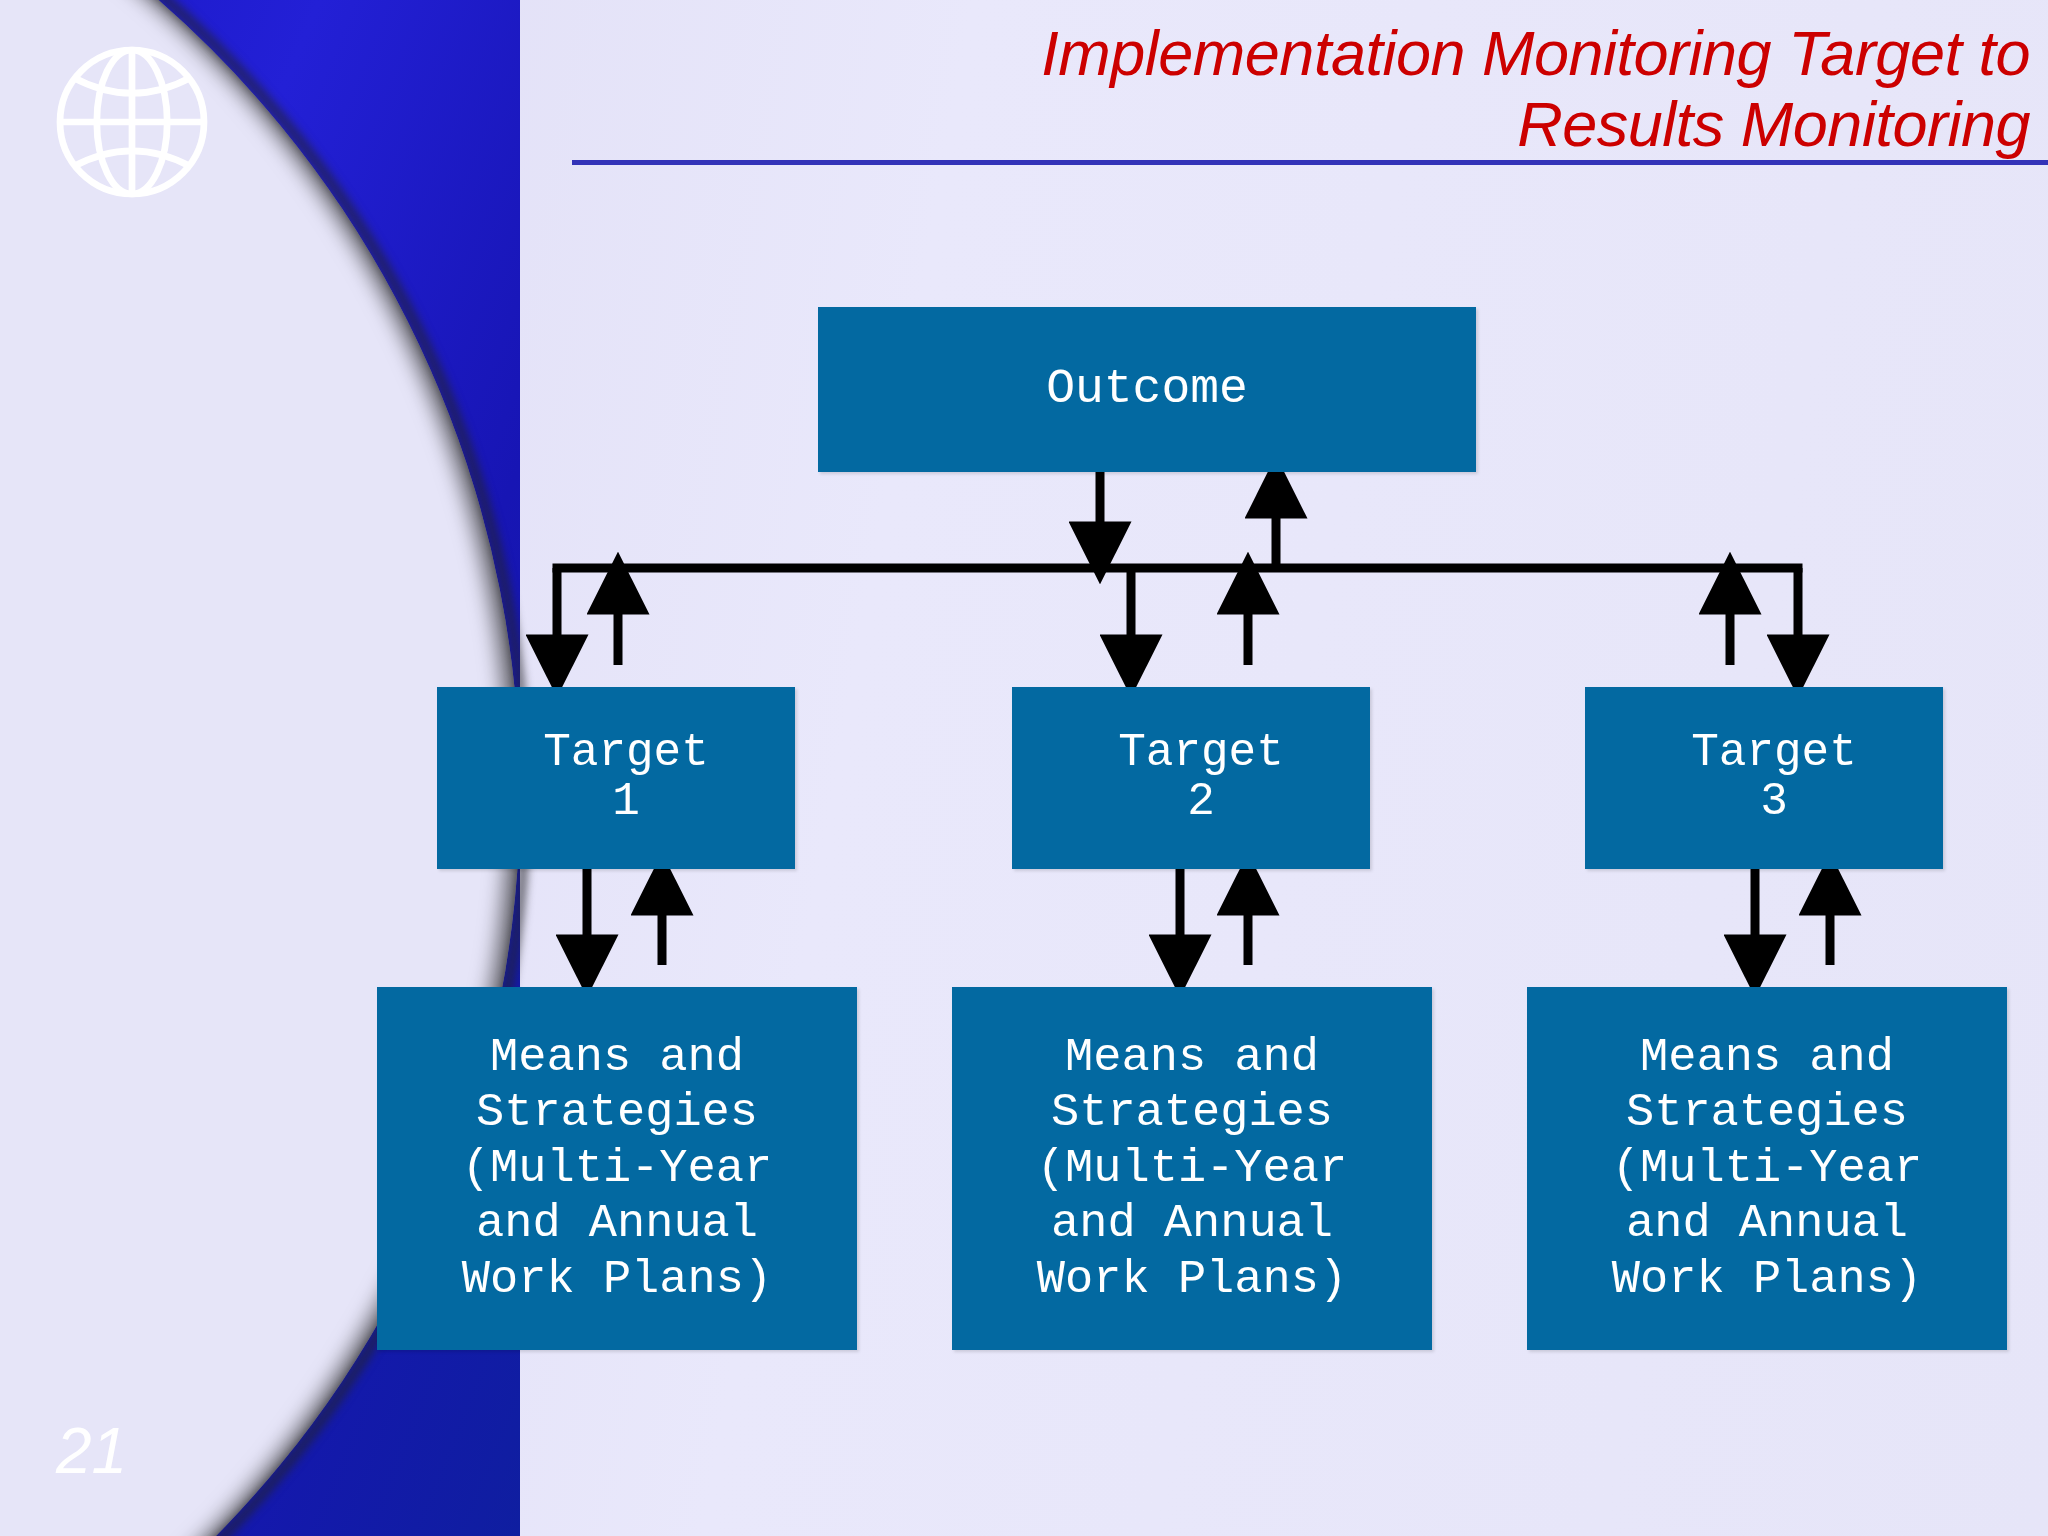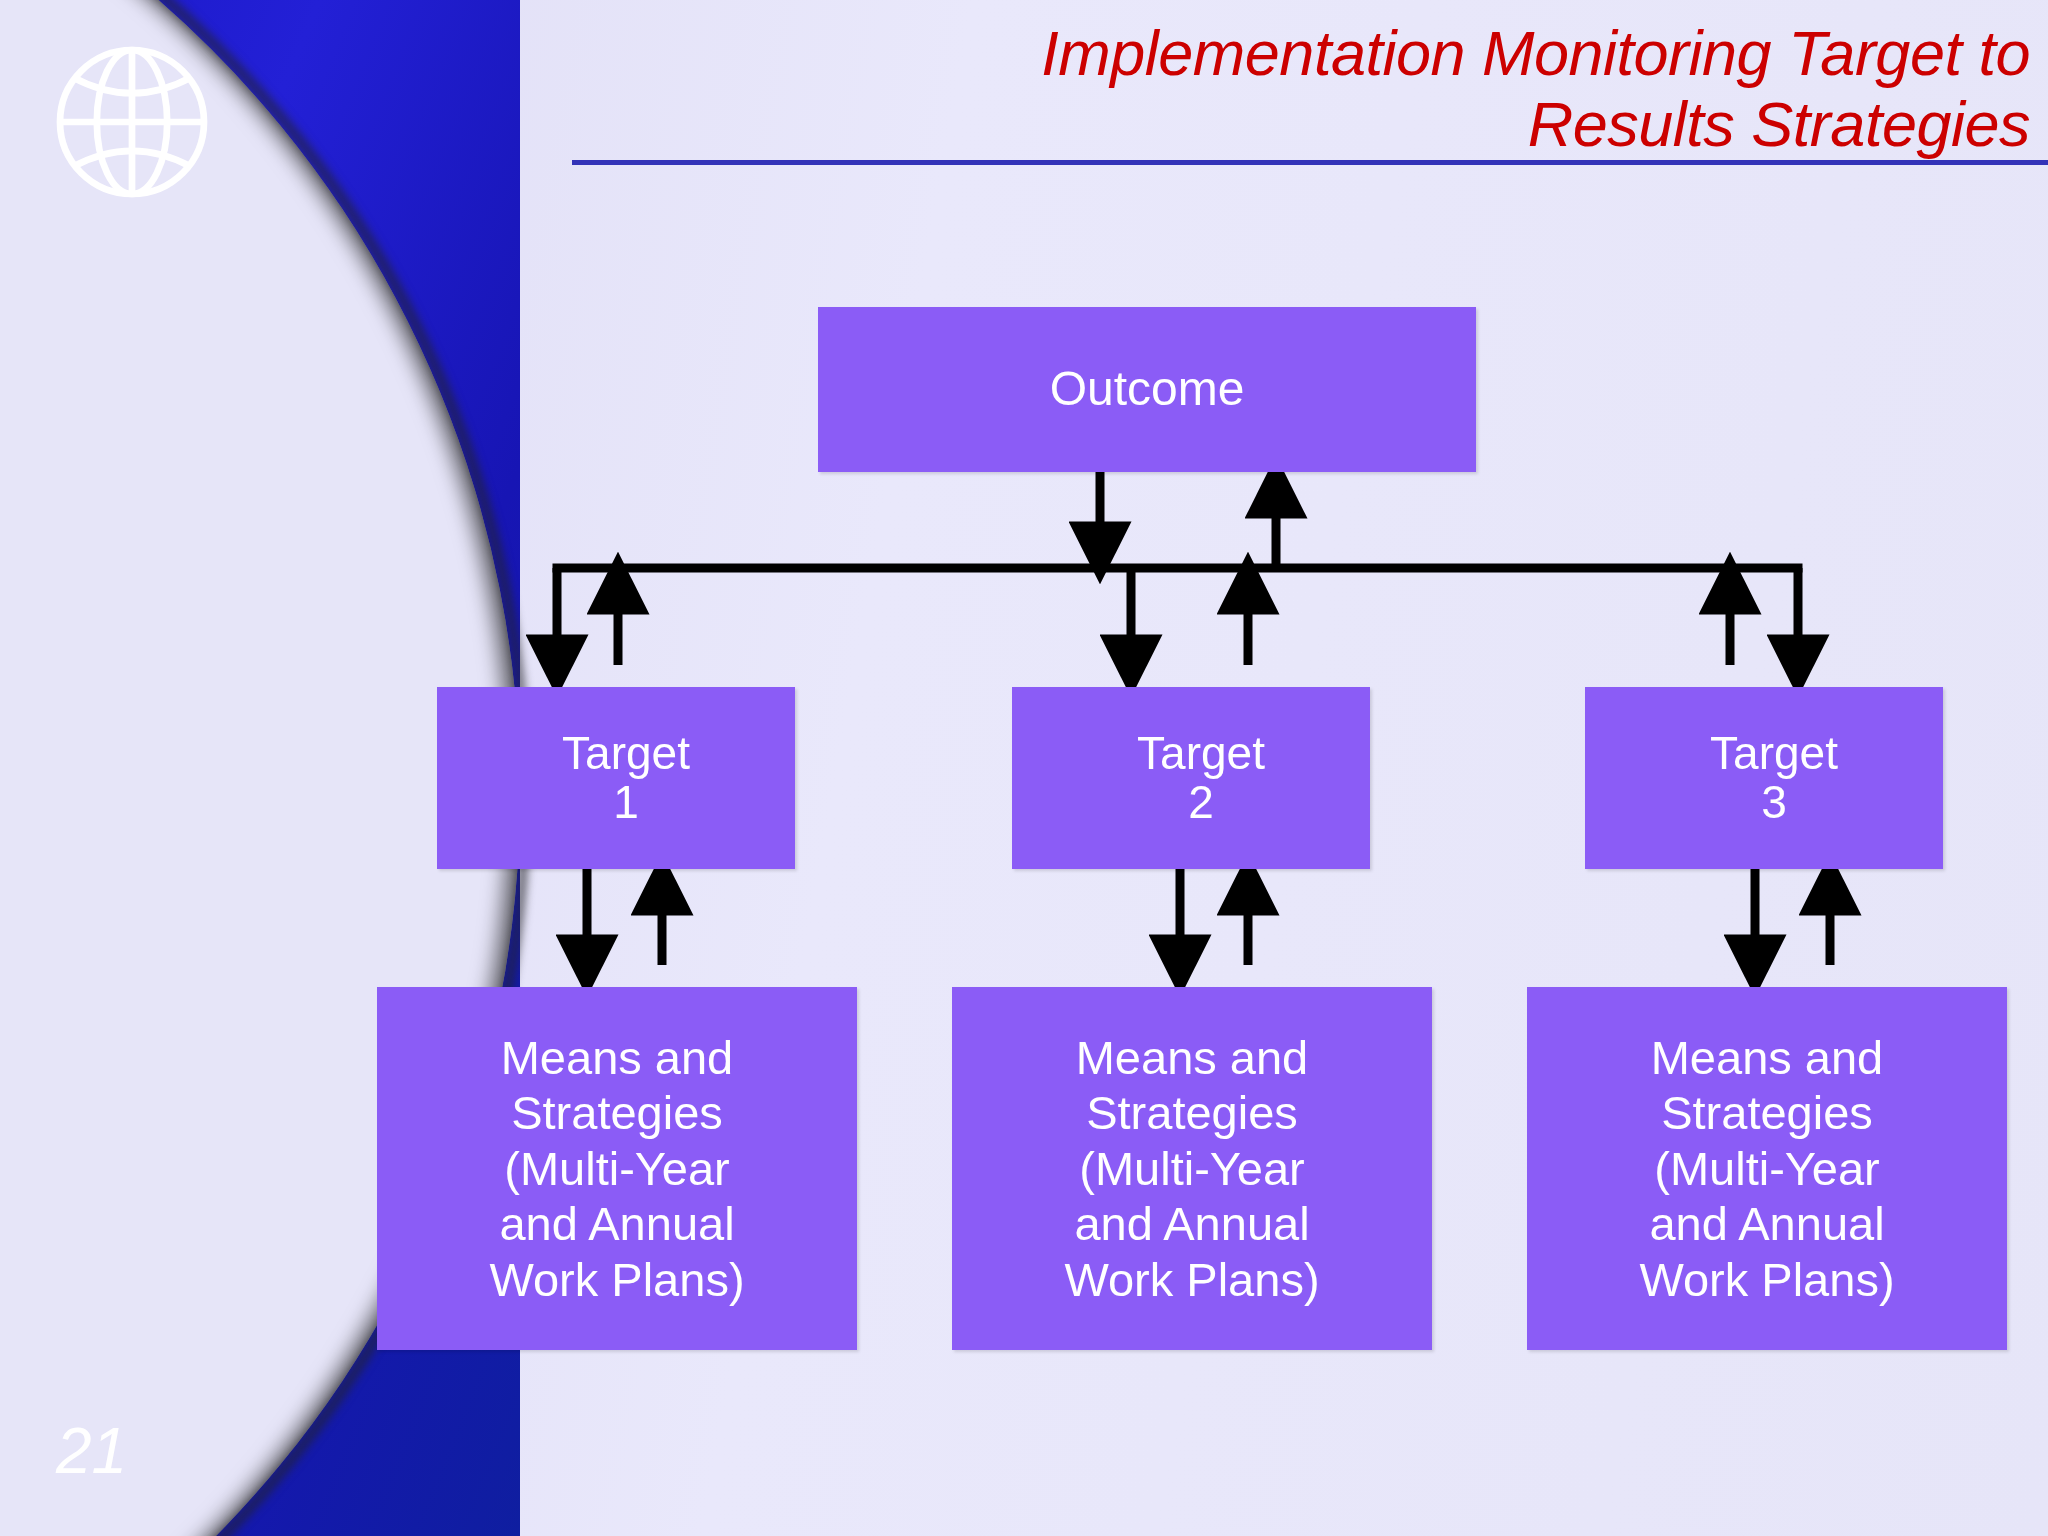--- a/index.html
+++ b/index.html
@@ -72,30 +72,31 @@
   }
   .title-rule {
     position:absolute;
     left:572px; top:160px; width:1476px; height:5px;
     background:#3333b8;
   }
 
   
   .box {
     position:absolute;
-    background:#8b5cf6;
+    background:#0369a1;
     color:#ffffff;
     display:flex;
     align-items:center;
     justify-content:center;
     text-align:center;
     font-size:46px;
     line-height:1.06;
     font-weight:400;
     box-shadow:2px 2px 3px rgba(0,0,0,0.13);
+    font-family:Liberation Mono, monospace;
   }
   .box.outcome { left:818px; top:307px; width:658px; height:165px; font-size:48px; }
   .box.target  { width:358px; height:182px;padding-left:20px; }
   .box.t1 { left:437px;  top:687px; }
   .box.t2 { left:1012px; top:687px; }
   .box.t3 { left:1585px; top:687px; }
   .box.means { width:480px; height:363px; font-size:47px; line-height:1.18; padding:20px 10px;justify-content:center; }
   .box.m1 { left:377px;  top:987px; }
   .box.m2 { left:952px;  top:987px; }
   .box.m3 { left:1527px; top:987px; }
@@ -136,21 +137,21 @@
       <line x1="50" y1="5" x2="50" y2="95"></line>
       <line x1="5" y1="50" x2="95" y2="50"></line>
       <ellipse cx="50" cy="50" rx="22" ry="45"></ellipse>
       <path d="M 13 22 Q 50 42 87 22"></path>
       <path d="M 13 78 Q 50 58 87 78"></path>
     </g>
   </svg>
 
   <div class="title">
     <div>Implementation Monitoring Target to</div>
-    <div>Results Strategies</div>
+    <div>Results Monitoring</div>
   </div>
   <div class="title-rule"></div>
 
   <svg id="wires" viewBox="0 0 2048 1536">
     <defs>
       <marker id="ah" markerWidth="7" markerHeight="7" refX="3.4" refY="3.5" orient="auto" markerUnits="strokeWidth">
         <path d="M0,0 L7,3.5 L0,7 z" fill="#000000"></path>
       </marker>
     </defs>
     <g stroke="#000000" stroke-width="9" fill="none">

